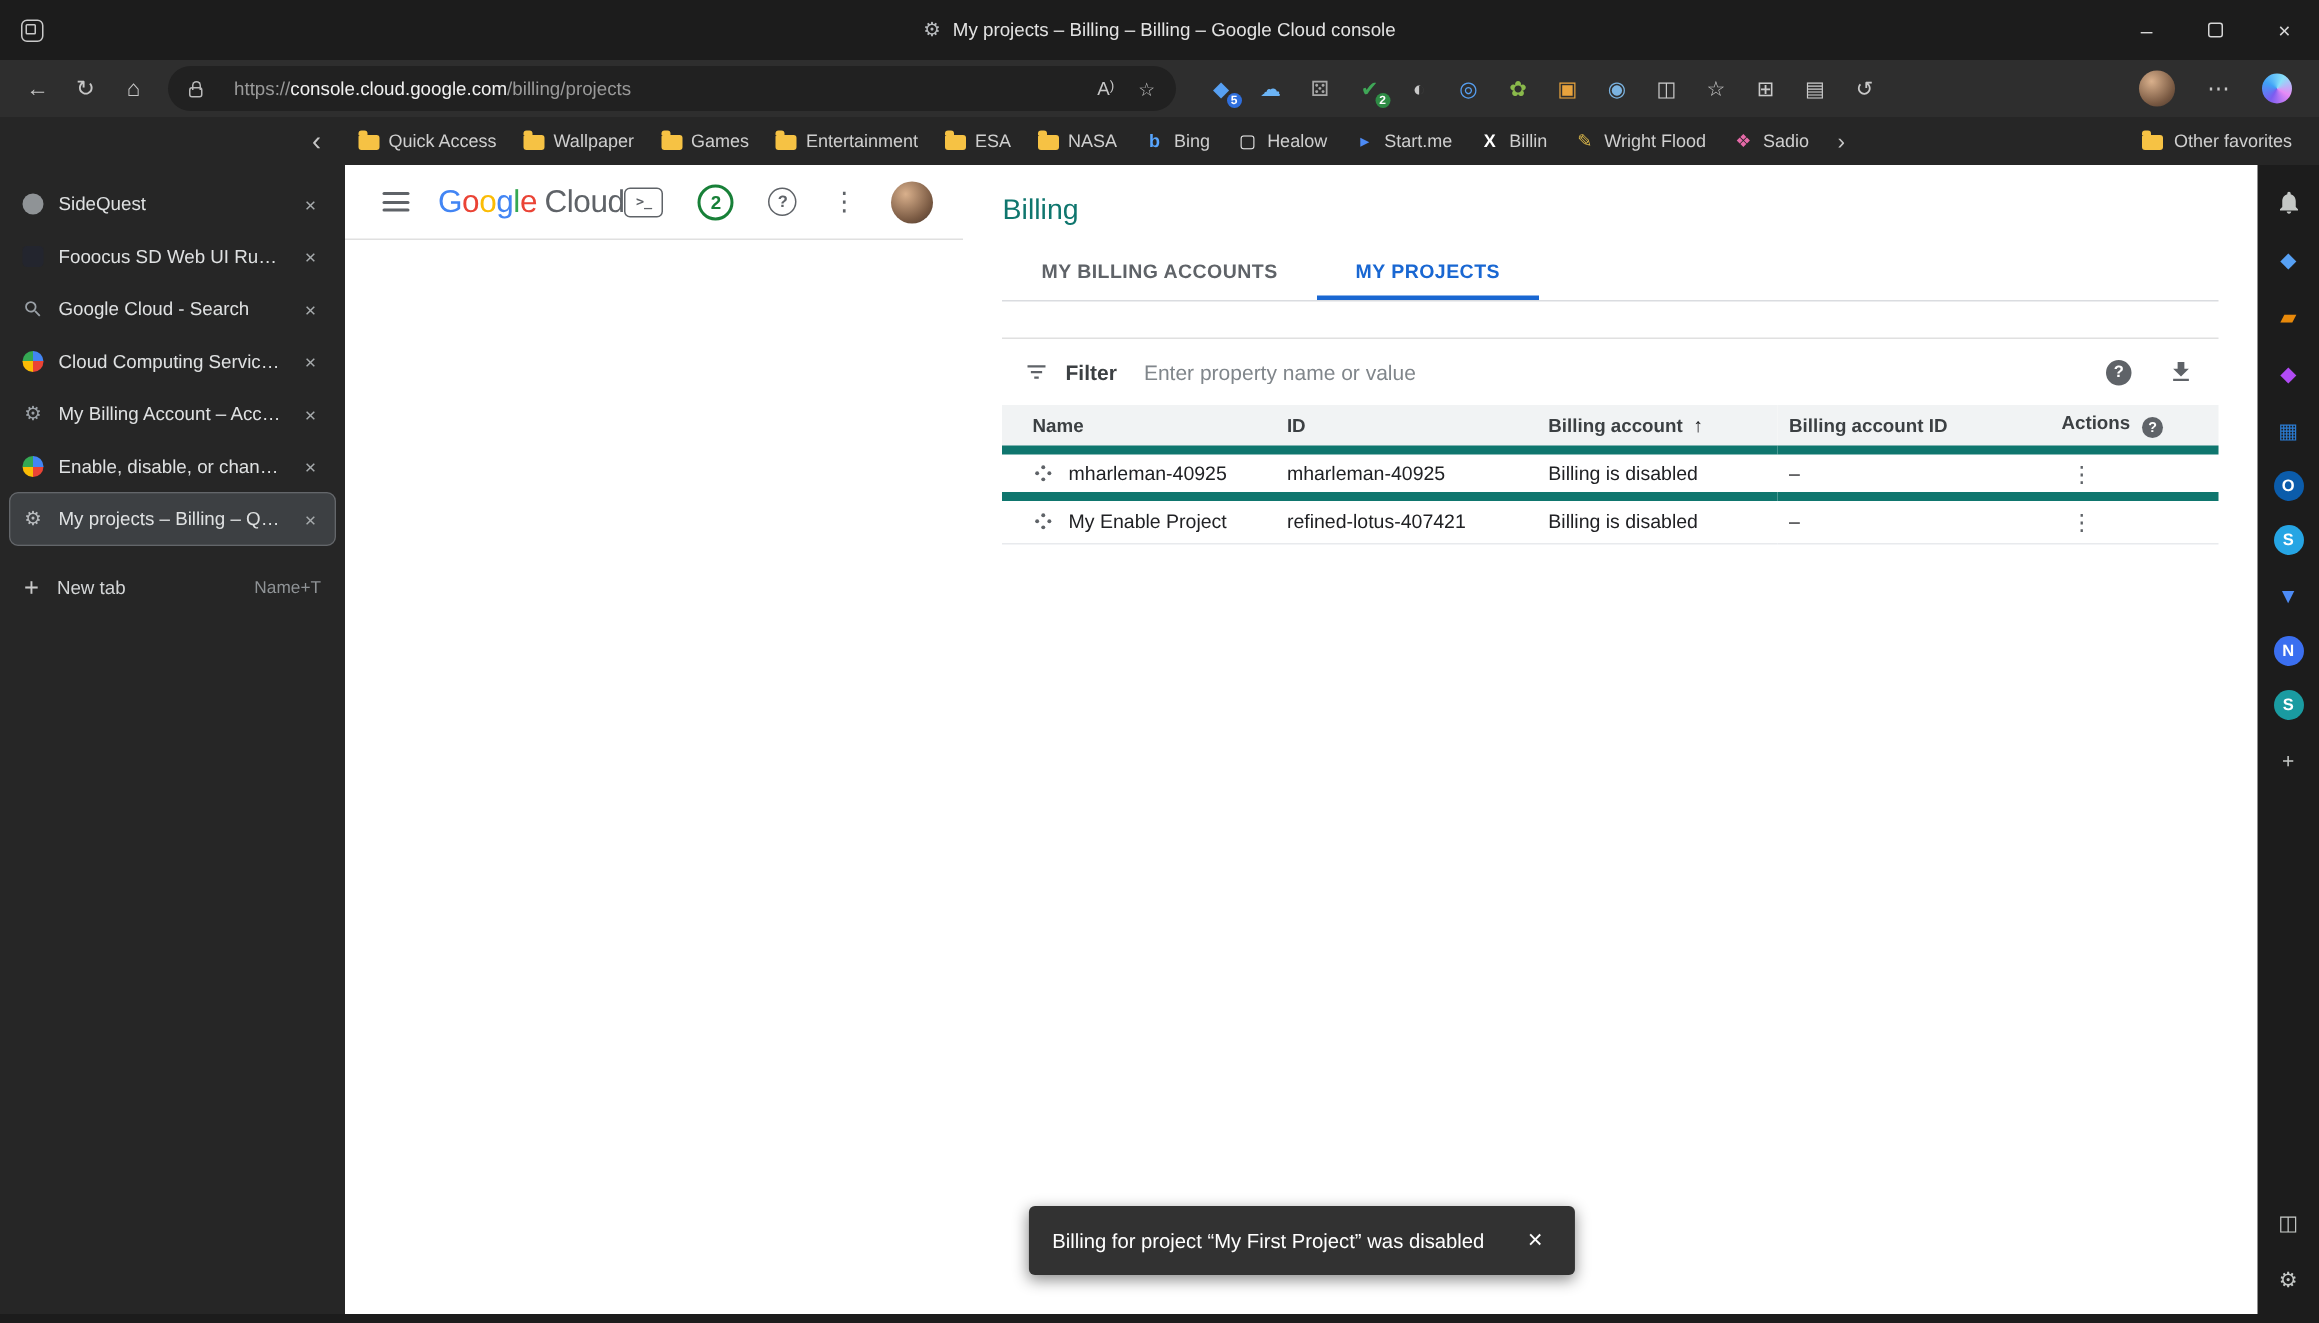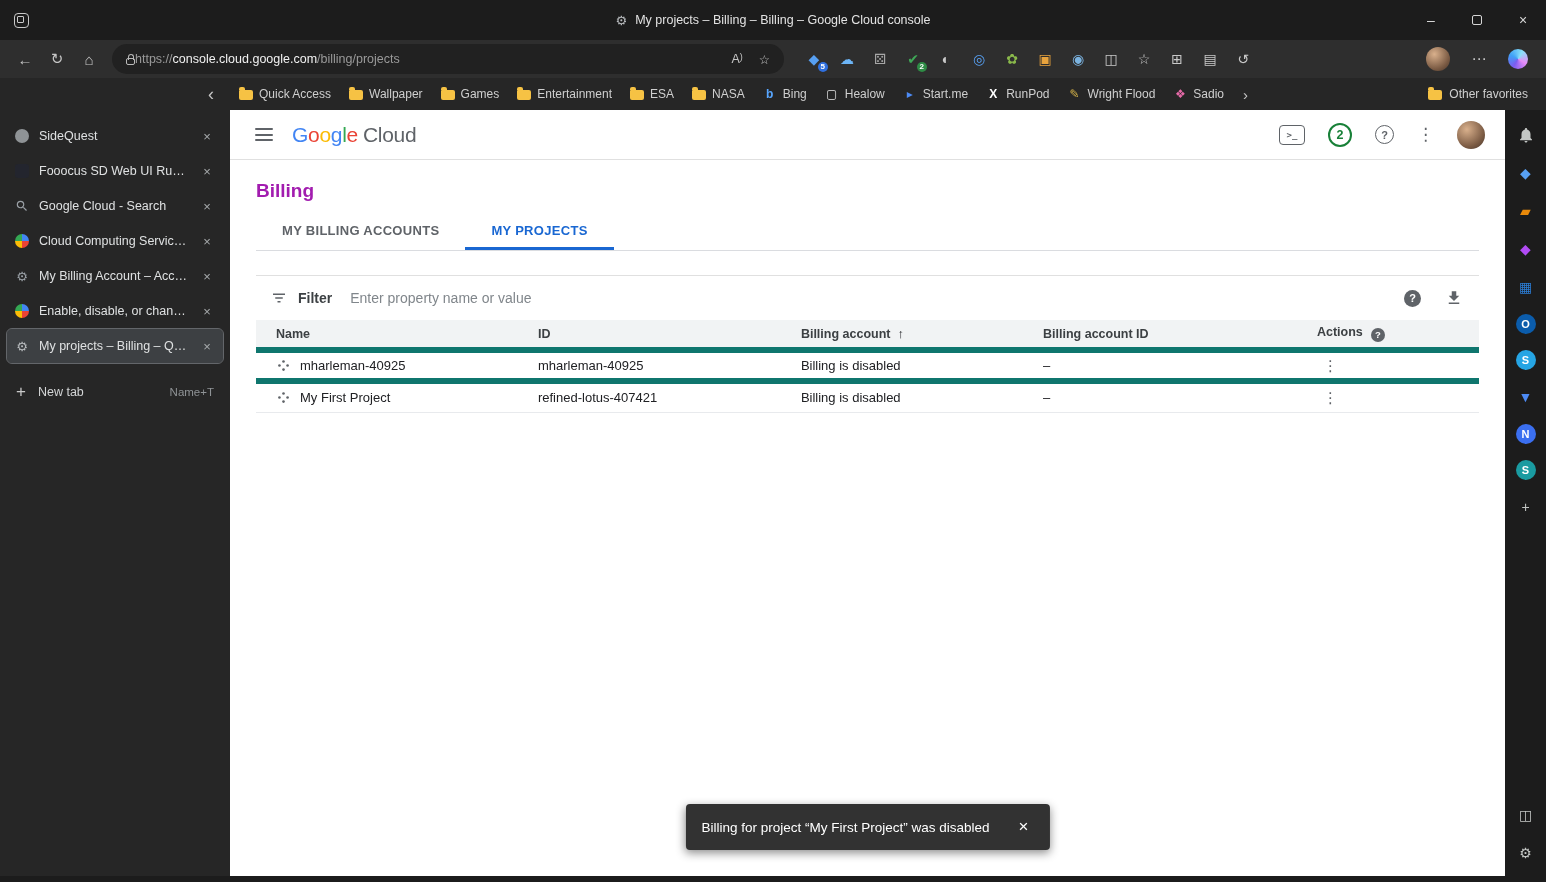--- a/index.html
+++ b/index.html
@@ -13,21 +13,21 @@
   .ws-ic::after { content:""; position:absolute; left:2px; top:2px; width:5px; height:5px; border:1.3px solid #c9c9c9; border-radius:1px; }
   .tb-center { position:absolute; left:50%; transform:translateX(-50%); display:flex; align-items:center; gap:8px; font-size:12.5px; color:#e3e3e3; white-space:nowrap; }
   .tb-fav { font-size:13px; color:#b8bbbe; }
   .tb-controls { margin-left:auto; display:flex; height:100%; }
   .tb-btn { width:46px; height:100%; display:flex; align-items:center; justify-content:center; font-size:14px; color:#d6d6d6; cursor:pointer; }
   .maxbox { display:block; width:10px; height:10px; border:1.2px solid #d6d6d6; border-radius:2px; }
 
   
   .navbar { height:38px; background:#2e2e2e; display:flex; align-items:center; padding:0 10px; gap:2px; flex:none; }
   .nav-btn { width:30px; height:30px; border-radius:5px; display:flex; align-items:center; justify-content:center; font-size:15px; color:#c6c6c6; cursor:pointer; flex:none; }
-  .urlbar { width:672px; height:30px; background:#212121; border-radius:15px; display:flex; align-items:center; padding:0 14px; margin:0 6px; gap:0; flex:none; }
+  .urlbar { width:672px; height:30px; background:#212121; border-radius:15px; display:flex; align-items:center; padding:0 14px; margin:0 6px; gap:21px; flex:none; }
   .lock { width:9px; height:7px; border:1.4px solid #b9b9b9; border-radius:2px; position:relative; margin-top:4px; flex:none; }
   .lock::before { content:""; position:absolute; top:-5px; left:1px; width:4px; height:5px; border:1.4px solid #b9b9b9; border-bottom:none; border-radius:3px 3px 0 0; }
   .url-text { font-size:12.5px; white-space:nowrap; overflow:hidden; }
   .url-dim { color:#9a9a9a; }
   .url-host { color:#f1f1f1; }
   .url-right { margin-left:auto; display:flex; gap:16px; color:#c6c6c6; font-size:12.5px; align-items:center; }
   .url-right > span { cursor:pointer; }
   .ra-mark { font-size:9px; vertical-align:top; }
   .ext-row { display:flex; align-items:center; gap:13px; margin-left:12px; }
   .ext-btn { position:relative; width:20px; height:20px; display:flex; align-items:center; justify-content:center; font-size:14px; cursor:pointer; }
@@ -63,39 +63,39 @@
   .fav-circle, .fav-square { width:14px; height:14px; }
   .fav-conic { width:14px; height:14px; border-radius:50%; background:conic-gradient(#4285F4 0 25%, #EA4335 0 50%, #FBBC05 0 75%, #34A853 0); }
   .fav-svg svg { width:14px; height:14px; fill:currentColor; }
   .vtab-label { flex:1; font-size:12.5px; white-space:nowrap; overflow:hidden; text-overflow:ellipsis; }
   .vtab-close { width:18px; height:18px; border-radius:4px; display:flex; align-items:center; justify-content:center; color:#a7abad; font-size:13px; flex:none; }
   .vtab-new { margin:12px 7px 0; padding:0 9px; height:32px; display:flex; align-items:center; gap:12px; color:#d3d5d6; font-size:12.5px; cursor:pointer; border-radius:5px; }
   .vt-plus { font-size:17px; color:#c9c9c9; }
   .vt-short { margin-left:auto; color:#8f9396; font-size:11.5px; }
 
   
-  .main { flex:1; background:#ffffff; display:flex; flex-direction:column; position:relative; overflow:hidden; }
+  .main { flex:1; background:#ffffff; display:flex; flex-direction:row; position:relative; overflow:hidden; }
   .gc-header { height:50px; border-bottom:1px solid #e0e0e0; display:flex; align-items:center; padding:0 14px; flex:none; }
   .hamb { width:40px; height:40px; display:flex; flex-direction:column; justify-content:center; align-items:center; gap:3.5px; cursor:pointer; border-radius:50%; flex:none; }
   .hamb i { display:block; width:18px; height:2px; background:#5f6368; border-radius:1px; }
   .gc-logo { display:flex; align-items:baseline; font-size:21px; margin-left:8px; letter-spacing:-0.3px; cursor:pointer; white-space:nowrap; }
   .logo-cloud { color:#5f6368; margin-left:5px; }
   .gc-search { display:flex; margin-left:82px; width:698px; height:34px; flex:none; }
   .gc-input { flex:1; background:#f1f3f4; border:1px solid #dadce0; border-right:none; border-radius:2px 0 0 2px; padding:0 14px; font-size:14.5px; color:#202124; font-family:inherit; outline:none; }
   .gc-input::placeholder { color:#5f6368; }
   .gc-search-btn { display:flex; align-items:center; gap:7px; background:#fff; border:1px solid #dadce0; border-radius:0 2px 2px 0; color:#1a73e8; font-size:14px; font-weight:bold; padding:0 16px; cursor:pointer; font-family:inherit; }
   .svg16 svg { width:16px; height:16px; fill:#1a73e8; display:block; }
   .gc-right { margin-left:auto; display:flex; align-items:center; gap:23px; padding-right:6px; }
   .shell-ic { width:26px; height:20px; border:1.6px solid #5f6368; border-radius:4px; color:#5f6368; font-family:"DejaVu Sans Mono","Liberation Mono",monospace; font-size:9px; font-weight:bold; display:flex; align-items:center; justify-content:center; cursor:pointer; }
   .badge2 { width:24px; height:24px; border-radius:50%; border:2px solid #188038; color:#188038; font-size:12.5px; font-weight:bold; display:flex; align-items:center; justify-content:center; cursor:pointer; }
   .gc-help { width:19px; height:19px; border-radius:50%; border:1.8px solid #5f6368; color:#5f6368; font-size:11px; font-weight:bold; display:flex; align-items:center; justify-content:center; cursor:pointer; }
   .gc-more { color:#5f6368; font-size:17px; cursor:pointer; }
 
   .gc-body { flex:1; padding:0 26px; position:relative; }
-  h1 { font-size:19px; font-weight:bold; color:#a21caf; margin-top:20px; }
+  h1 { font-size:19px; font-weight:normal; color:#0f766e; margin-top:20px; }
   .gc-tabs { display:flex; border-bottom:1px solid #dadce0; margin-top:10px; }
   .gc-tab { padding:0 26px; height:38px; line-height:38px; font-size:13px; font-weight:bold; letter-spacing:0.3px; color:#5f6368; cursor:pointer; }
   .gc-tab.active { color:#1967d2; border-bottom:3px solid #1967d2; }
 
   .card { margin-top:24px; border-top:1px solid #e0e0e0; }
   .filter-row { display:flex; align-items:center; height:44px; padding:0 10px 0 14px; gap:10px; }
   .svg18 svg { width:18px; height:18px; fill:#5f6368; display:block; }
   .filter-label { font-size:14px; font-weight:bold; color:#3c4043; margin-right:8px; cursor:pointer; }
   .filter-input { flex:1; border:none; outline:none; font-size:14px; color:#202124; font-family:inherit; background:transparent; }
   .filter-input::placeholder { color:#80868b; }
@@ -220,21 +220,21 @@
         <div class="bm-item">
           <span class="bm-glyph" style="color:#e6e6e6">▢</span>
           <span class="bm-label">Healow</span>
         </div>
         <div class="bm-item">
           <span class="bm-glyph" style="color:#4d8bf5">▸</span>
           <span class="bm-label">Start.me</span>
         </div>
         <div class="bm-item">
           <span class="bm-glyph" style="color:#ffffff">X</span>
-          <span class="bm-label">RunPod</span>
+          <span class="bm-label">Billin</span>
         </div>
         <div class="bm-item">
           <span class="bm-glyph" style="color:#d9b64a">✎</span>
           <span class="bm-label">Wright Flood</span>
         </div>
         <div class="bm-item">
           <span class="bm-glyph" style="color:#e66aa8">❖</span>
           <span class="bm-label">Sadio</span>
         </div>
       </div>
@@ -375,21 +375,21 @@
                   <td>Billing is disabled</td>
                   <td>–</td>
                   <td><span class="row-menu">⋮</span></td>
                 </tr>
                 <tr class="gc-row">
                   <td><span class="proj-ic"><svg viewBox="0 0 24 24" fill="currentColor">
                         <circle cx="12" cy="5.5" r="2.1"></circle>
                         <circle cx="5.5" cy="12" r="2.1"></circle>
                         <circle cx="18.5" cy="12" r="2.1"></circle>
                         <circle cx="12" cy="18.5" r="2.1"></circle>
-                      </svg></span><span class="proj-name">My First Project</span></td>
+                      </svg></span><span class="proj-name">My Enable Project</span></td>
                   <td>refined-lotus-407421</td>
                   <td>Billing is disabled</td>
                   <td>–</td>
                   <td><span class="row-menu">⋮</span></td>
                 </tr>
               </tbody>
           </table>
         </div>
       </div>
 

